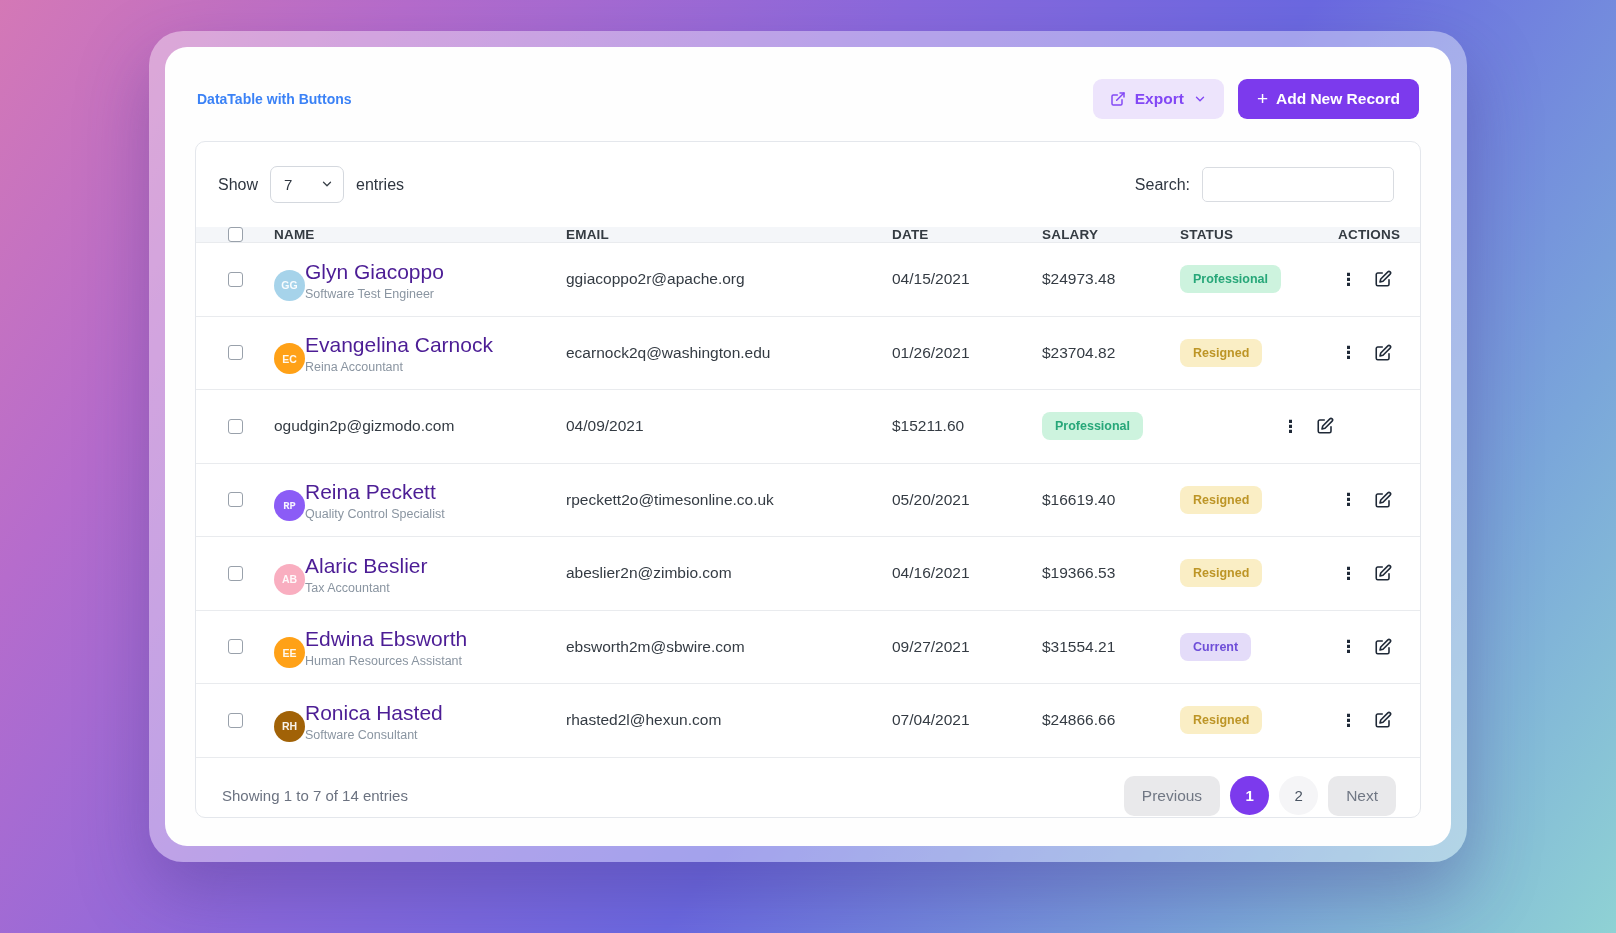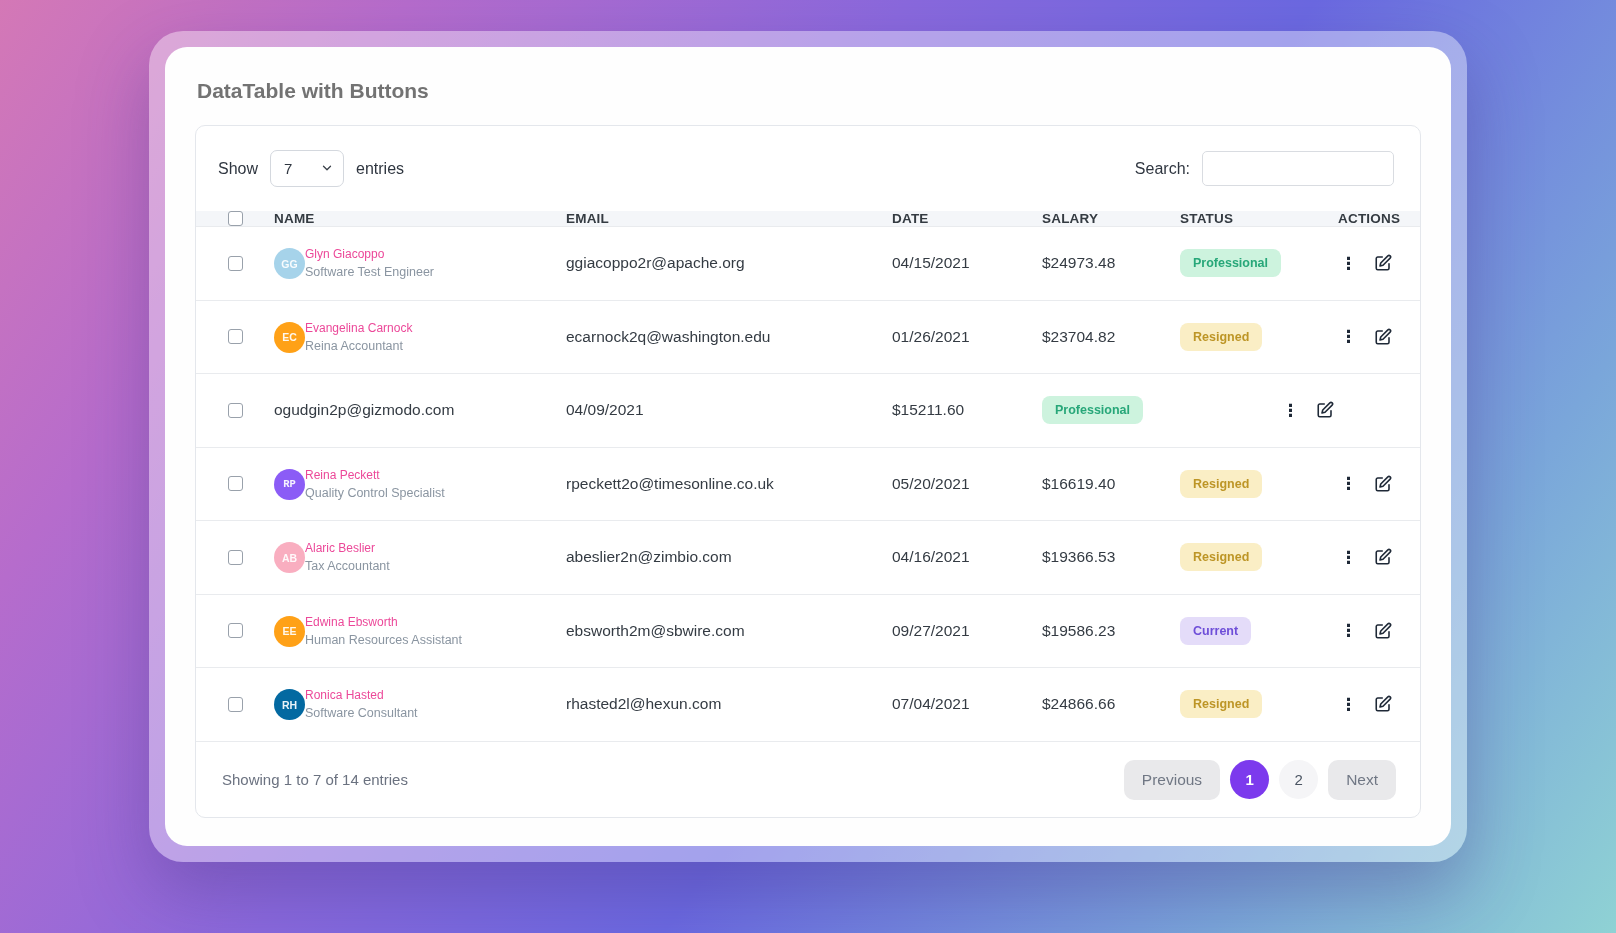--- a/index.html
+++ b/index.html
@@ -13,21 +13,21 @@
     background:rgba(255,255,255,0.38);
     border-radius:34px; padding:16px;
     box-shadow:0 30px 70px rgba(70,50,130,0.35);
   }
   .card {
     width:100%; height:100%; background:#fefefe;
     border-radius:22px; padding:24px 30px 28px;
     display:flex; flex-direction:column;
   }
   .card-header { display:flex; justify-content:space-between; align-items:center; padding:8px 2px 22px; }
-  .page-title { font-size:21px; font-weight:700; color:#737373; }
+  .page-title { font-size:14px; font-weight:700; color:#3b82f6; }
   .header-actions { display:flex; gap:14px; align-items:center; }
   .btn { border:none; cursor:pointer; display:flex; align-items:center; border-radius:9px; height:40px; font-family:inherit; }
   .btn-export { background:#ede4fc; color:#8247f5; font-size:15.5px; font-weight:600; padding:0 17px; gap:9px; }
   .btn-export svg { display:block; }
   .btn-add { background:#7c3aed; color:#fff; font-size:15.5px; font-weight:700; padding:0 19px; gap:8px; }
   .plus-glyph { font-size:19px; font-weight:400; line-height:1; margin-top:-2px; }
 
   .panel { flex:1; border:1px solid #e4e7ec; border-radius:10px; display:flex; flex-direction:column; overflow:hidden; background:#fff; }
   .toolbar { display:flex; justify-content:space-between; align-items:center; padding:24px 26px 24px 22px; }
   .show-group { display:flex; align-items:center; gap:12px; font-size:16px; color:#2f3640; }
@@ -52,21 +52,21 @@
   .cb {
     appearance:none; -webkit-appearance:none; width:15px; height:15px;
     border:1.6px solid #99a1ab; border-radius:3px; background:#fff; cursor:pointer; display:block;
   }
   .name-cell { display:flex; align-items:flex-end; }
   .avatar {
     width:31px; height:31px; border-radius:50%; flex:0 0 31px;
     display:flex; align-items:center; justify-content:center;
     color:rgba(255,255,255,0.92); font-size:10.5px; font-weight:700;
   }
-  .person-name { font-size:12px; color:#ec4899; font-weight:500; line-height:1.3; }
+  .person-name { font-size:21px; color:#4c1d95; font-weight:500; line-height:1.3; }
   .person-role { font-size:12.5px; color:#8a95a1; margin-top:2px; }
   .cell-text { font-size:15.5px; color:#343b43; }
   .badge { display:inline-block; padding:7px 13px; border-radius:8px; font-size:12.5px; font-weight:600; }
   .actions-cell { display:flex; justify-content:flex-end; align-items:center; gap:17px; padding-right:4px; }
   .kebab { font-size:17px; font-weight:700; color:#1f2937; cursor:pointer; line-height:1; background:none; border:none; font-family:inherit; }
   .edit-btn { background:none; border:none; cursor:pointer; color:#1f2937; display:flex; }
 
   .tfoot { display:flex; justify-content:space-between; align-items:center; padding:18px 24px 18px 26px; border-top:1px solid #e9ebee; }
   .summary { font-size:15px; color:#6b7280; }
   .pagination { display:flex; align-items:center; gap:10px; }
@@ -75,20 +75,41 @@
   .page-num.active { background:#7c3aed; color:#fff; font-weight:600; }
 </style>
 </head>
 <body>
 
 <div class="frame">
   <div class="card">
 
     <div class="card-header">
       <div class="page-title">DataTable with Buttons</div>
+      <div class="header-actions">
+        <button class="btn btn-export">
+          <span>
+            <svg width="16" height="16" viewBox="0 0 24 24" fill="none" stroke="currentColor" stroke-width="2.2" stroke-linecap="round" stroke-linejoin="round">
+                <path d="M18 13v6a2 2 0 0 1-2 2H5a2 2 0 0 1-2-2V8a2 2 0 0 1 2-2h6"></path>
+                <polyline points="15 3 21 3 21 9"></polyline>
+                <line x1="10" y1="14" x2="21" y2="3"></line>
+              </svg>
+          </span>
+          <span>Export</span>
+          <span>
+            <svg width="14" height="14" viewBox="0 0 24 24" fill="none" stroke="currentColor" stroke-width="2.4" stroke-linecap="round" stroke-linejoin="round">
+                <polyline points="6 9 12 15 18 9"></polyline>
+              </svg>
+          </span>
+        </button>
+        <button class="btn btn-add">
+          <span class="plus-glyph">+</span>
+          <span>Add New Record</span>
+        </button>
+      </div>
     </div>
 
     <div class="panel">
 
       <div class="toolbar">
         <div class="show-group">
           <span>Show</span>
           <span class="select-wrap">
             <select>
               <option>7</option>
@@ -249,39 +270,39 @@
             </div>
           <div class="name-cell">
             <div class="avatar" style="background: rgb(255, 161, 23);">EE</div>
             <div>
               <div class="person-name">Edwina Ebsworth</div>
               <div class="person-role">Human Resources Assistant</div>
             </div>
           </div>
           <div class="cell-text">ebsworth2m@sbwire.com</div>
           <div class="cell-text">09/27/2021</div>
-          <div class="cell-text">$19586.23</div>
+          <div class="cell-text">$31554.21</div>
           <div><span class="badge" style="background: rgb(228, 220, 249); color: rgb(110, 78, 216);">Current</span></div>
           <div class="actions-cell">
             <button class="kebab">⋮</button>
             <button class="edit-btn">
               <svg width="18" height="18" viewBox="0 0 24 24" fill="none" stroke="currentColor" stroke-width="2.1" stroke-linecap="round" stroke-linejoin="round">
                   <path d="M11 4H5a2 2 0 0 0-2 2v13a2 2 0 0 0 2 2h13a2 2 0 0 0 2-2v-6"></path>
                   <path d="M18.5 2.5a2.12 2.12 0 0 1 3 3L12 15l-4 1 1-4 9.5-9.5z"></path>
                 </svg>
             </button>
           </div>
         </div>
 
         <div class="grid-row trow">
           <div>
               <input type="checkbox" class="cb" style="">
             </div>
           <div class="name-cell">
-            <div class="avatar" style="background: #0369a1;">RH</div>
+            <div class="avatar" style="background: #a16207;">RH</div>
             <div>
               <div class="person-name">Ronica Hasted</div>
               <div class="person-role">Software Consultant</div>
             </div>
           </div>
           <div class="cell-text">rhasted2l@hexun.com</div>
           <div class="cell-text">07/04/2021</div>
           <div class="cell-text">$24866.66</div>
           <div><span class="badge" style="background: rgb(250, 238, 197); color: rgb(189, 149, 38);">Resigned</span></div>
           <div class="actions-cell">

